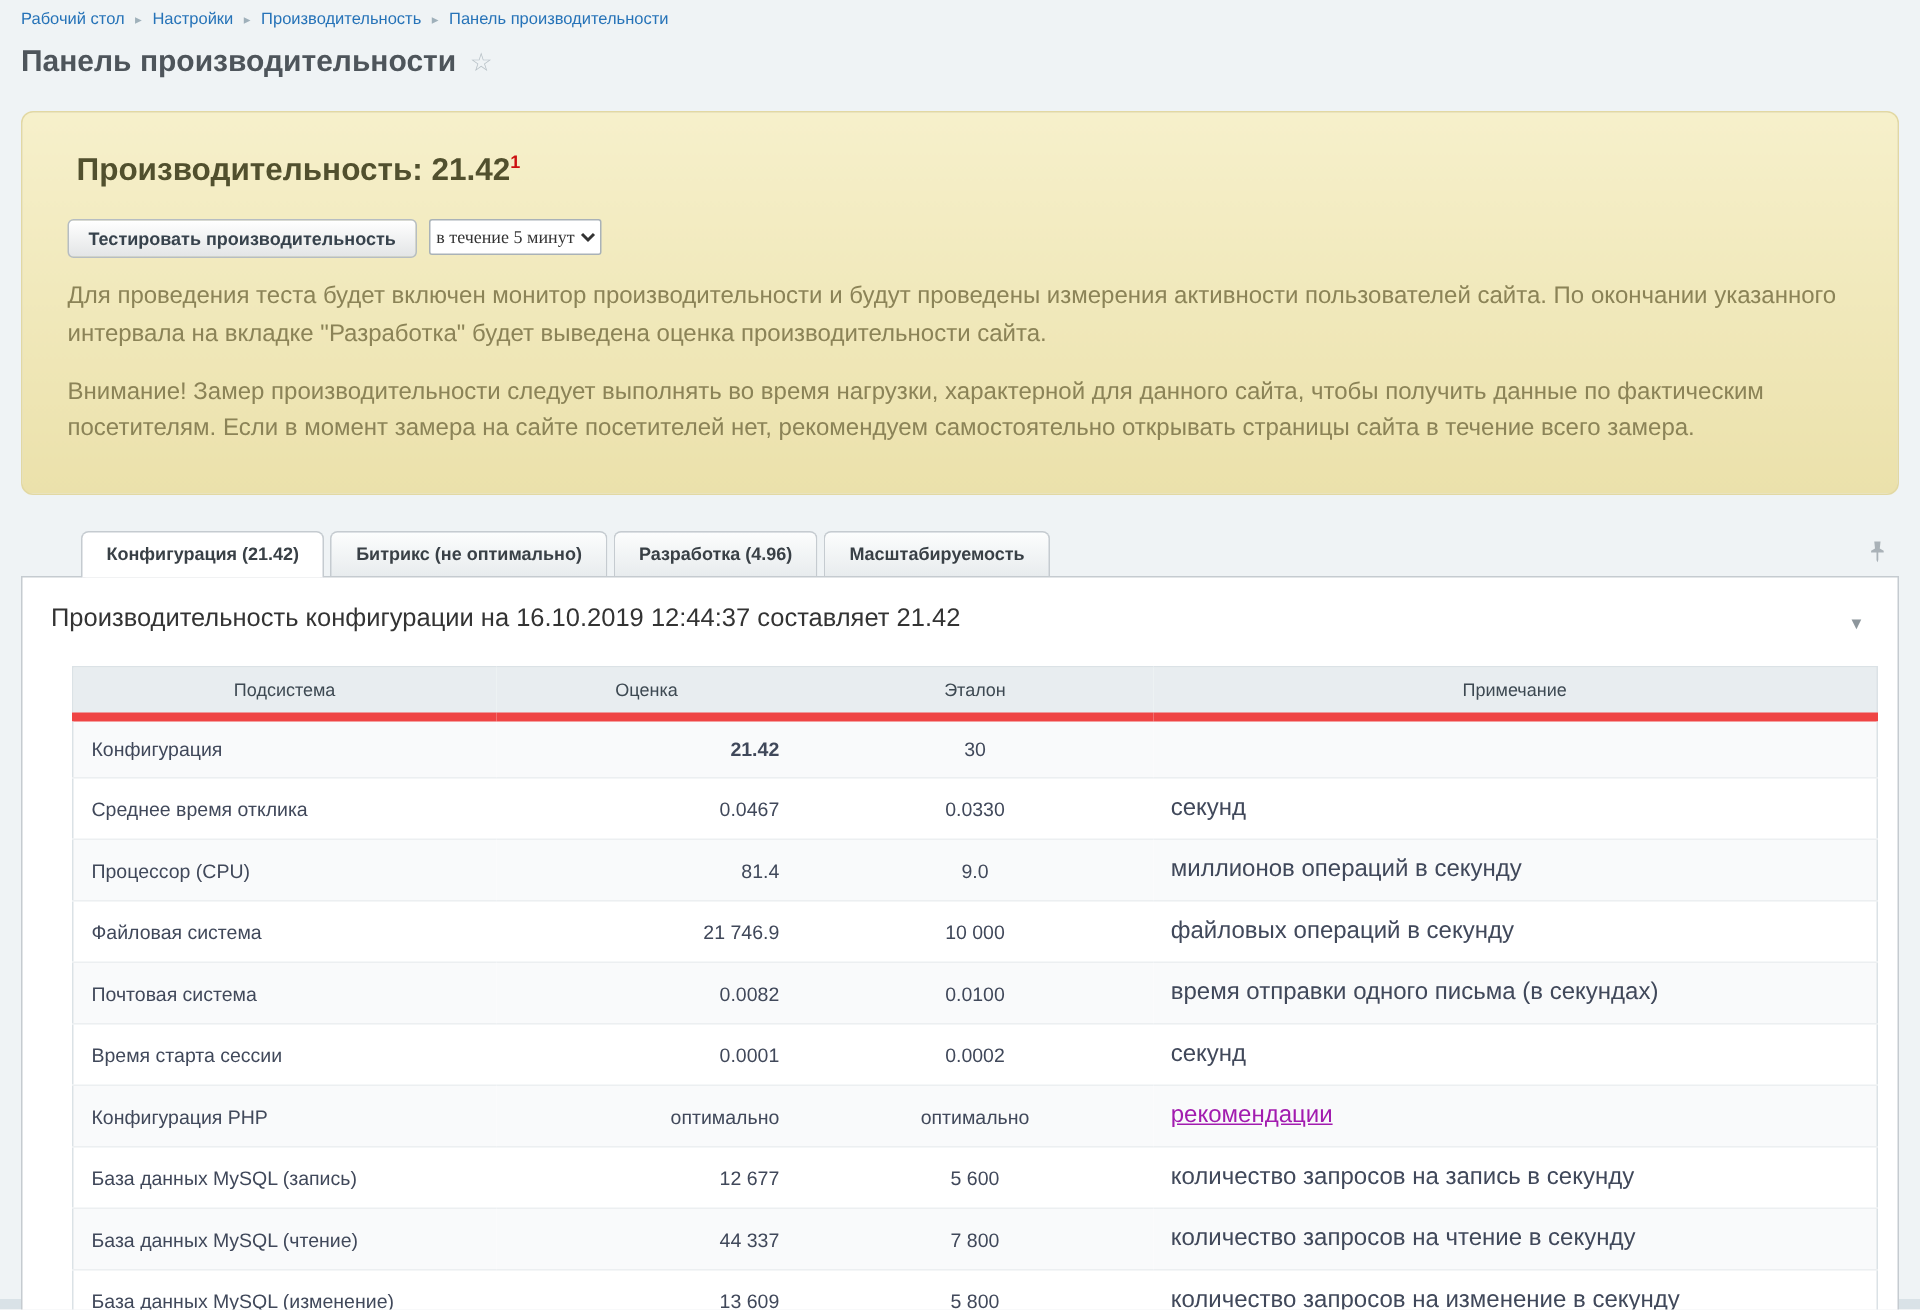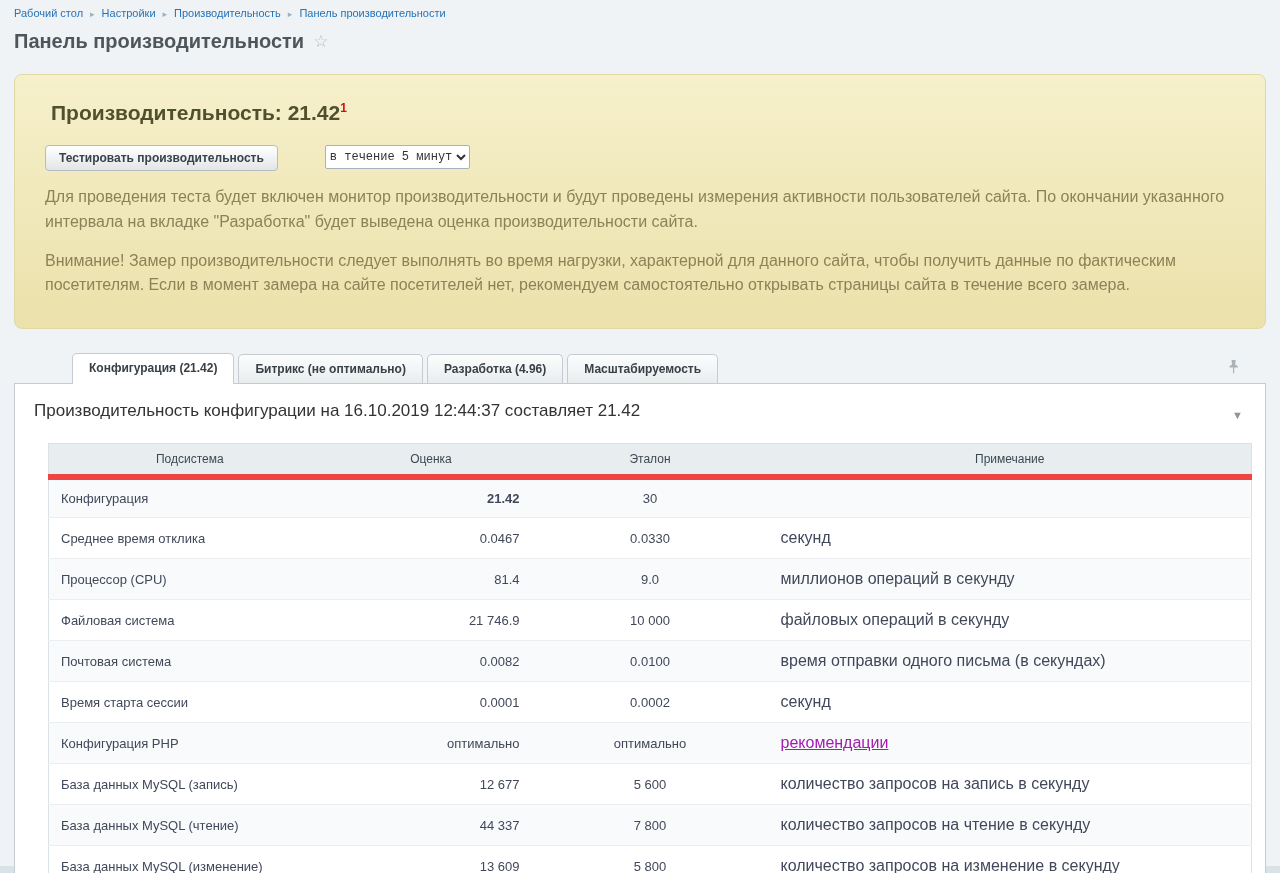--- a/index.html
+++ b/index.html
@@ -31,26 +31,26 @@
   .perf-heading sup { color:#cc1111; font-size:12px; }
   .perf-controls { display:flex; align-items:flex-start; gap:8px; margin:0 14px 14px 8px; }
   .btn {
     display:inline-block; padding:5px 13px; font-size:12px; font-weight:bold; color:#37424c;
     background:linear-gradient(#ffffff,#e3e5e6); border:1px solid #b6bdc2; border-radius:4px;
     box-shadow:inset 0 1px 0 rgba(255,255,255,.6); cursor:pointer;
     font-family:"Liberation Sans", sans-serif;
   }
   .duration-select {
     font-size:12px; height:24px; border:1px solid #a9b2b8; background:#fff; color:#333;
-    border-radius:2px; font-family:Liberation Mono, monospace;margin-left:39px;
+    border-radius:2px; font-family:Liberation Serif, serif;
   }
   .perf-desc { font-size:16px; line-height:1.55; color:#8b8357; margin:0 14px 14px 8px; }
 
   
-  .tabs-row { margin:24px 32px 0; display:flex; gap:4px; align-items:center; position:relative;padding-left:40px; }
+  .tabs-row { margin:24px 14px 0; display:flex; gap:4px; align-items:flex-start; position:relative;padding-left:40px; }
   .tab {
     padding:7px 16px 8px; font-size:12px; font-weight:bold; color:#394046; cursor:pointer;
     background:linear-gradient(#fcfdfd,#e8ecee);
     border:1px solid #c5cbd0; border-bottom:none; border-radius:5px 5px 0 0;
     position:relative; margin-bottom:-1px;
   }
   .tab.active { background:#fff; z-index:3; padding-bottom:9px; }
   .pin { position:absolute; right:8px; top:6px; cursor:pointer; opacity:.8; }
 
   

